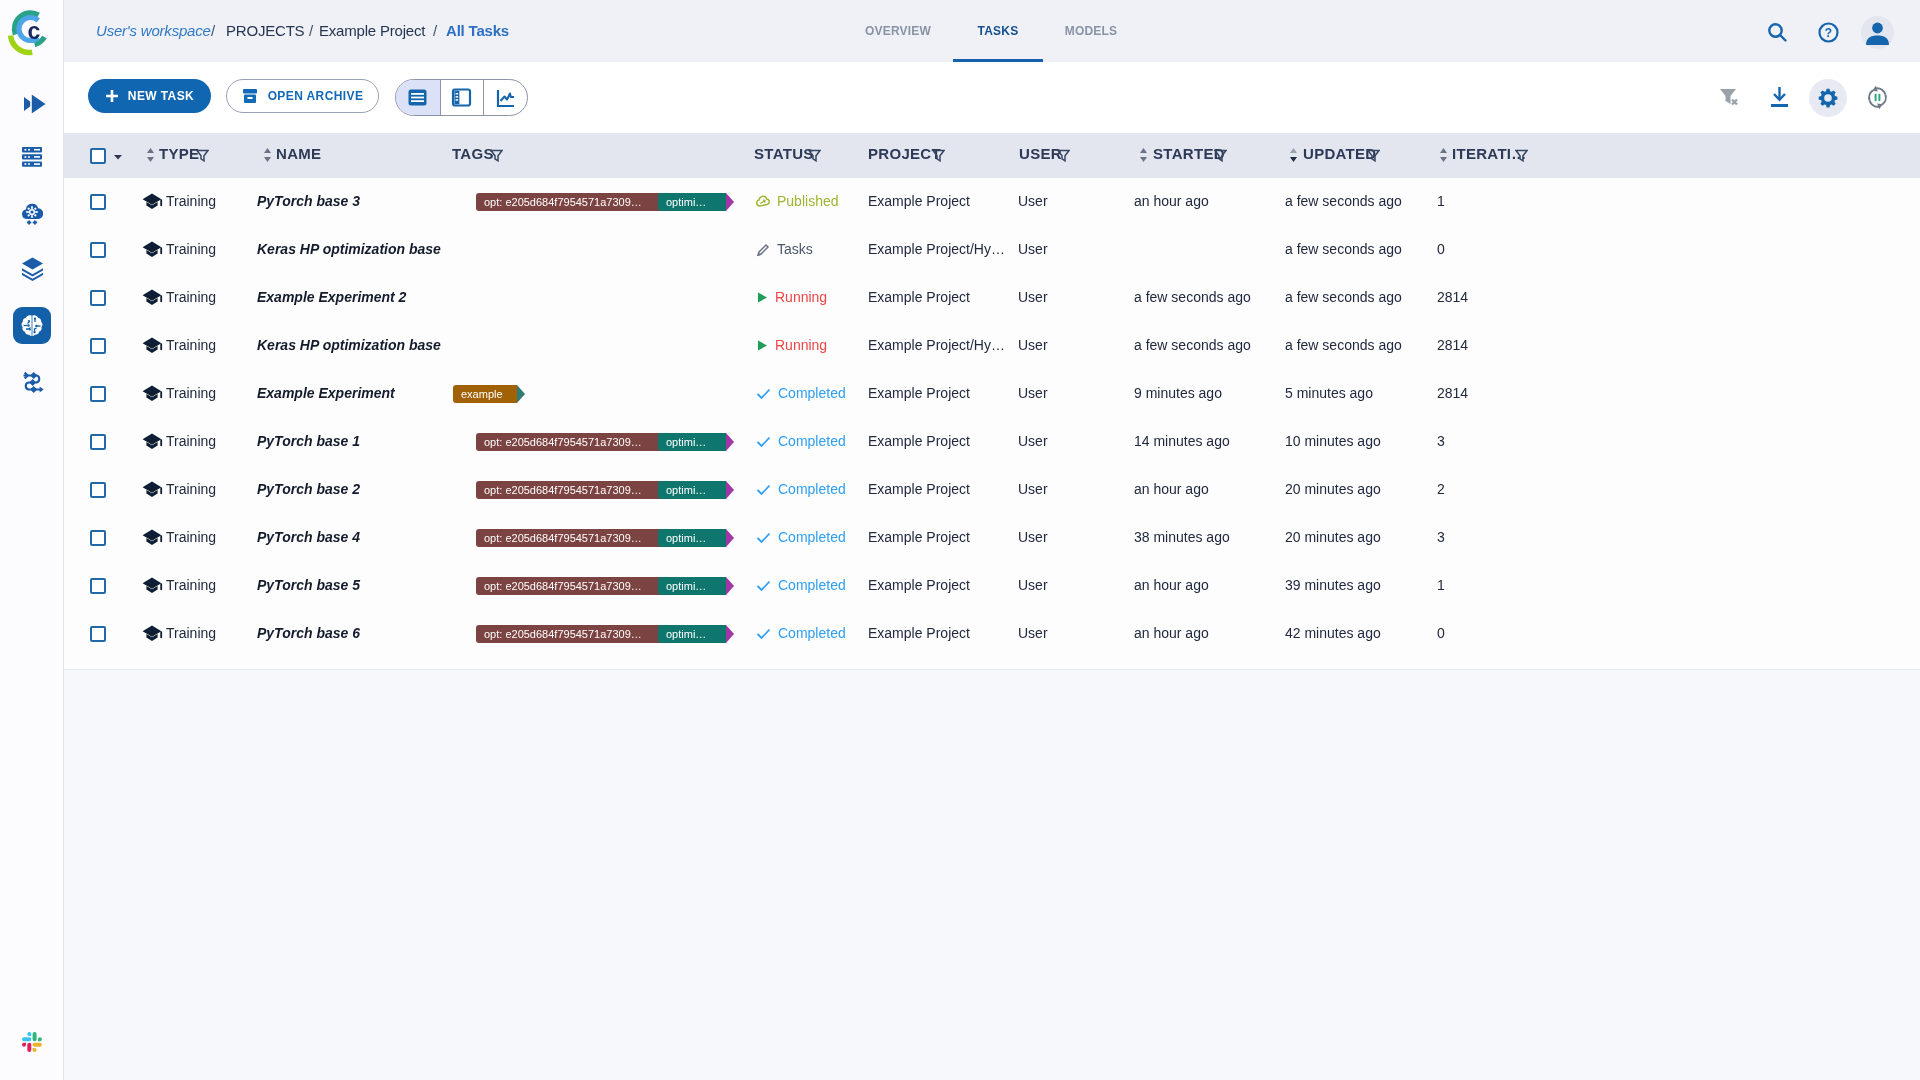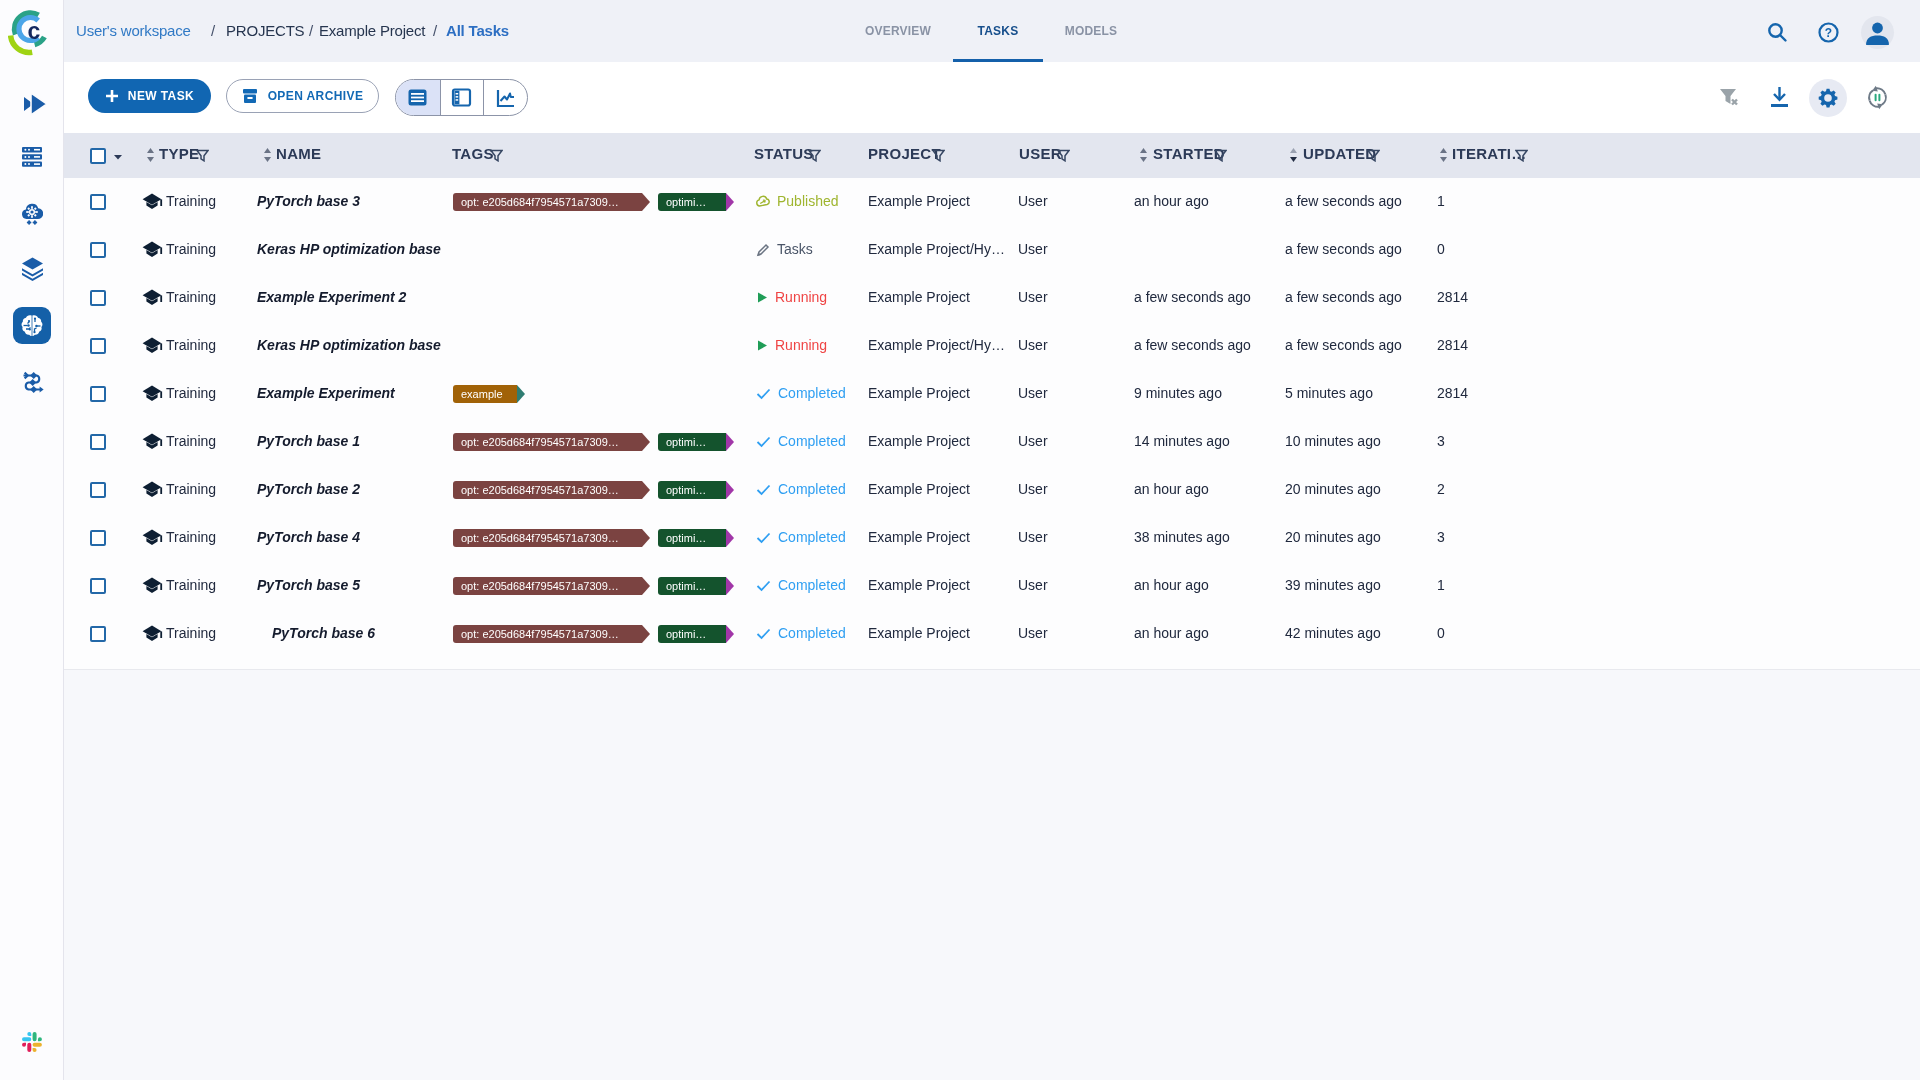--- a/index.html
+++ b/index.html
@@ -30,38 +30,38 @@
   .segc.on { background:#dbe2f7; }
   
   .hlbl { top:131px; height:45px; line-height:45px; font-size:15px; font-weight:bold; color:#2c3a57; letter-spacing:.3px; }
   .row { left:64px; width:1856px; height:60px; background:#fdfdfe; border-bottom:1px solid #e8e9ee; }
   .cell { top:0; height:47px; line-height:47px; font-size:14px; color:#20293e; white-space:nowrap; }
   .name { font-style:italic; font-weight:bold; color:#141b2d; }
   .cbx { width:16px; height:16px; border:2px solid #2368a8; border-radius:2px; background:#fff; }
   
   .tag { top:15px; height:18px; color:#fff; font-size:11px; line-height:18px; padding:0 2px 0 8px; border-radius:3px 0 0 3px; }
   .tag:after { content:""; position:absolute; right:-8px; top:0; width:8px; height:18px; clip-path:polygon(0 0, 100% 50%, 0 100%); }
-  .tag.maroon { background:#7b4341; } .tag.maroon:after { background:#7b4341; }
-  .tag.purple { background:#14532d; } .tag.purple:after { background:#a136a8; }
+  .tag.maroon { background:#7b4341;margin-left:23px; } .tag.maroon:after { background:#7b4341; }
+  .tag.purple { background:#0f766e; } .tag.purple:after { background:#a136a8; }
   .tag.teal   { background:#a16207; } .tag.teal:after   { background:#2f7d72; }
   
   .st { display:flex; align-items:center; gap:7px; font-size:14px; }
   .st svg { flex:0 0 auto; }
   .pub { color:#9fb52f; } .dra { color:#4a5568; } .run { color:#ef4444; } .com { color:#2f9ff2; }
 </style>
 </head>
 <body>
 <div class="abs" id="topbar"></div>
 <div class="abs" id="toolbar"></div>
 <div class="abs" id="thead"></div>
 <div class="abs" id="tbody"></div>
 <div class="abs" id="below" style="left:64px; top:658px; width:1856px; height:422px; background:#f7f8fb;"></div>
 <div class="abs" id="sidebar"></div>
 
-<div class="abs crumb lnk" style="left:76px;">User's workspace</div>
+<div class="abs crumb lnk" style="left:96px;font-style:italic;">User's workspace</div>
 <div class="abs crumb sep" style="left:211px;">/</div>
 <div class="abs crumb" style="left:226px;">PROJECTS</div>
 <div class="abs crumb sep" style="left:309px;">/</div>
 <div class="abs crumb" style="left:319px;">Example Project</div>
 <div class="abs crumb sep" style="left:433px;">/</div>
 <div class="abs crumb act" style="left:446px;">All Tasks</div>
 <div class="abs tab" style="left:853px; width:90px;">OVERVIEW</div>
 <div class="abs tab on" style="left:953px; width:90px;">TASKS</div>
 <div class="abs tab" style="left:1046px; width:90px;">MODELS</div>
 <div class="abs" id="tabline" style="left:953px;"></div>
@@ -513,21 +513,21 @@
       <div class="abs cell" style="left:1373px;">1</div>
     </div>
     <div class="abs row" style="top:610px;">
       <div class="abs cbx" style="left:26px; top:16px;"></div>
       <div class="abs" style="left:78px; top:15px;"><svg width="21" height="17" viewBox="0 0 21 17">
           <path d="M10 0.6 L19.4 6.2 L10 11.8 L0.6 6.2 Z" fill="#0e1f33"></path>
           <path d="M4.4 8.9 V12.6 L10 16 L15.6 12.6 V8.9 L10 12.2 Z" fill="#0e1f33"></path>
           <rect x="18.3" y="6.4" width="1.8" height="6.6" fill="#0e1f33"></rect>
         </svg></div>
       <div class="abs cell" style="left:102px;">Training</div>
-      <div class="abs cell name" style="left:208px;">PyTorch base 6</div>
+      <div class="abs cell name" style="left:193px;">PyTorch base 6</div>
       <div class="abs tag maroon" style="left:389px; width:189px;">opt: e205d684f7954571a7309…</div>
       <div class="abs tag purple" style="left:594px; width:68px;">optimi…</div>
       <div class="abs cell st com" style="left:692px; top:0; height:47px;">
         <svg width="15" height="12" viewBox="0 0 15 12">
           <path d="M1.5 6 L5.5 10 L13.5 1.5" stroke="#2f9ff2" stroke-width="1.8" fill="none"></path>
         </svg>
         <span>Completed</span>
       </div>
       <div class="abs cell" style="left:804px;">Example Project</div>
       <div class="abs cell" style="left:954px;">User</div>

